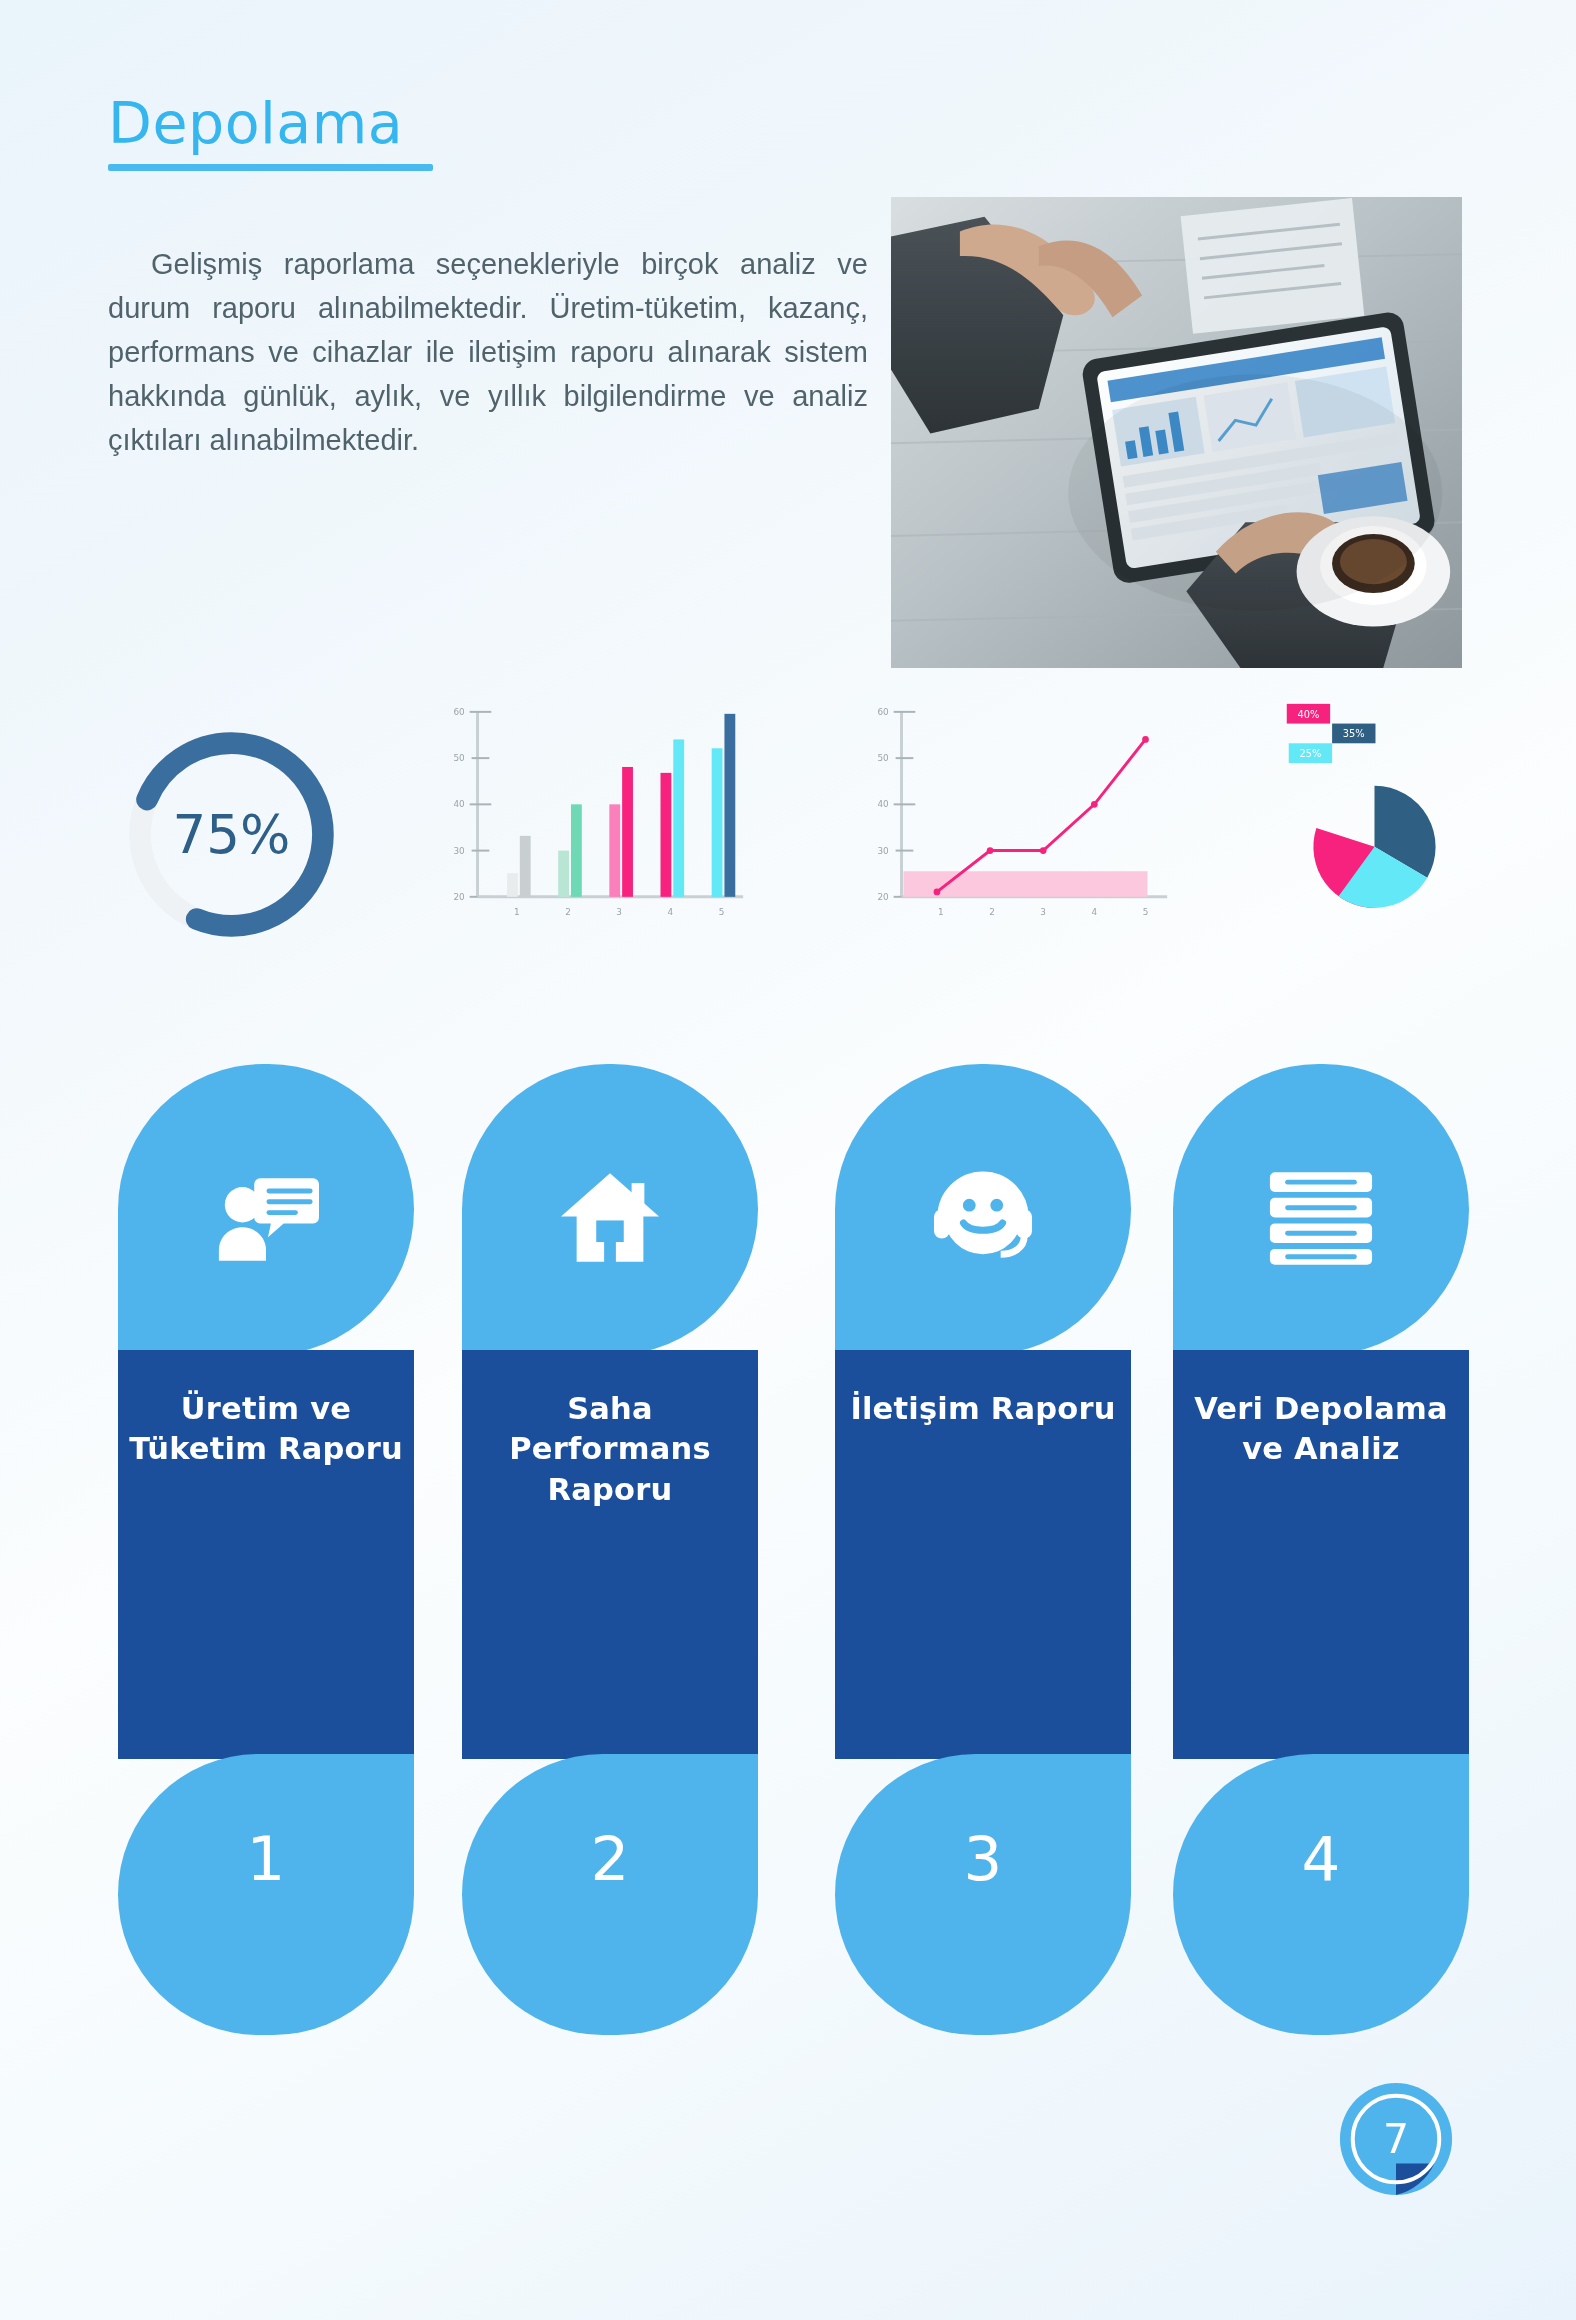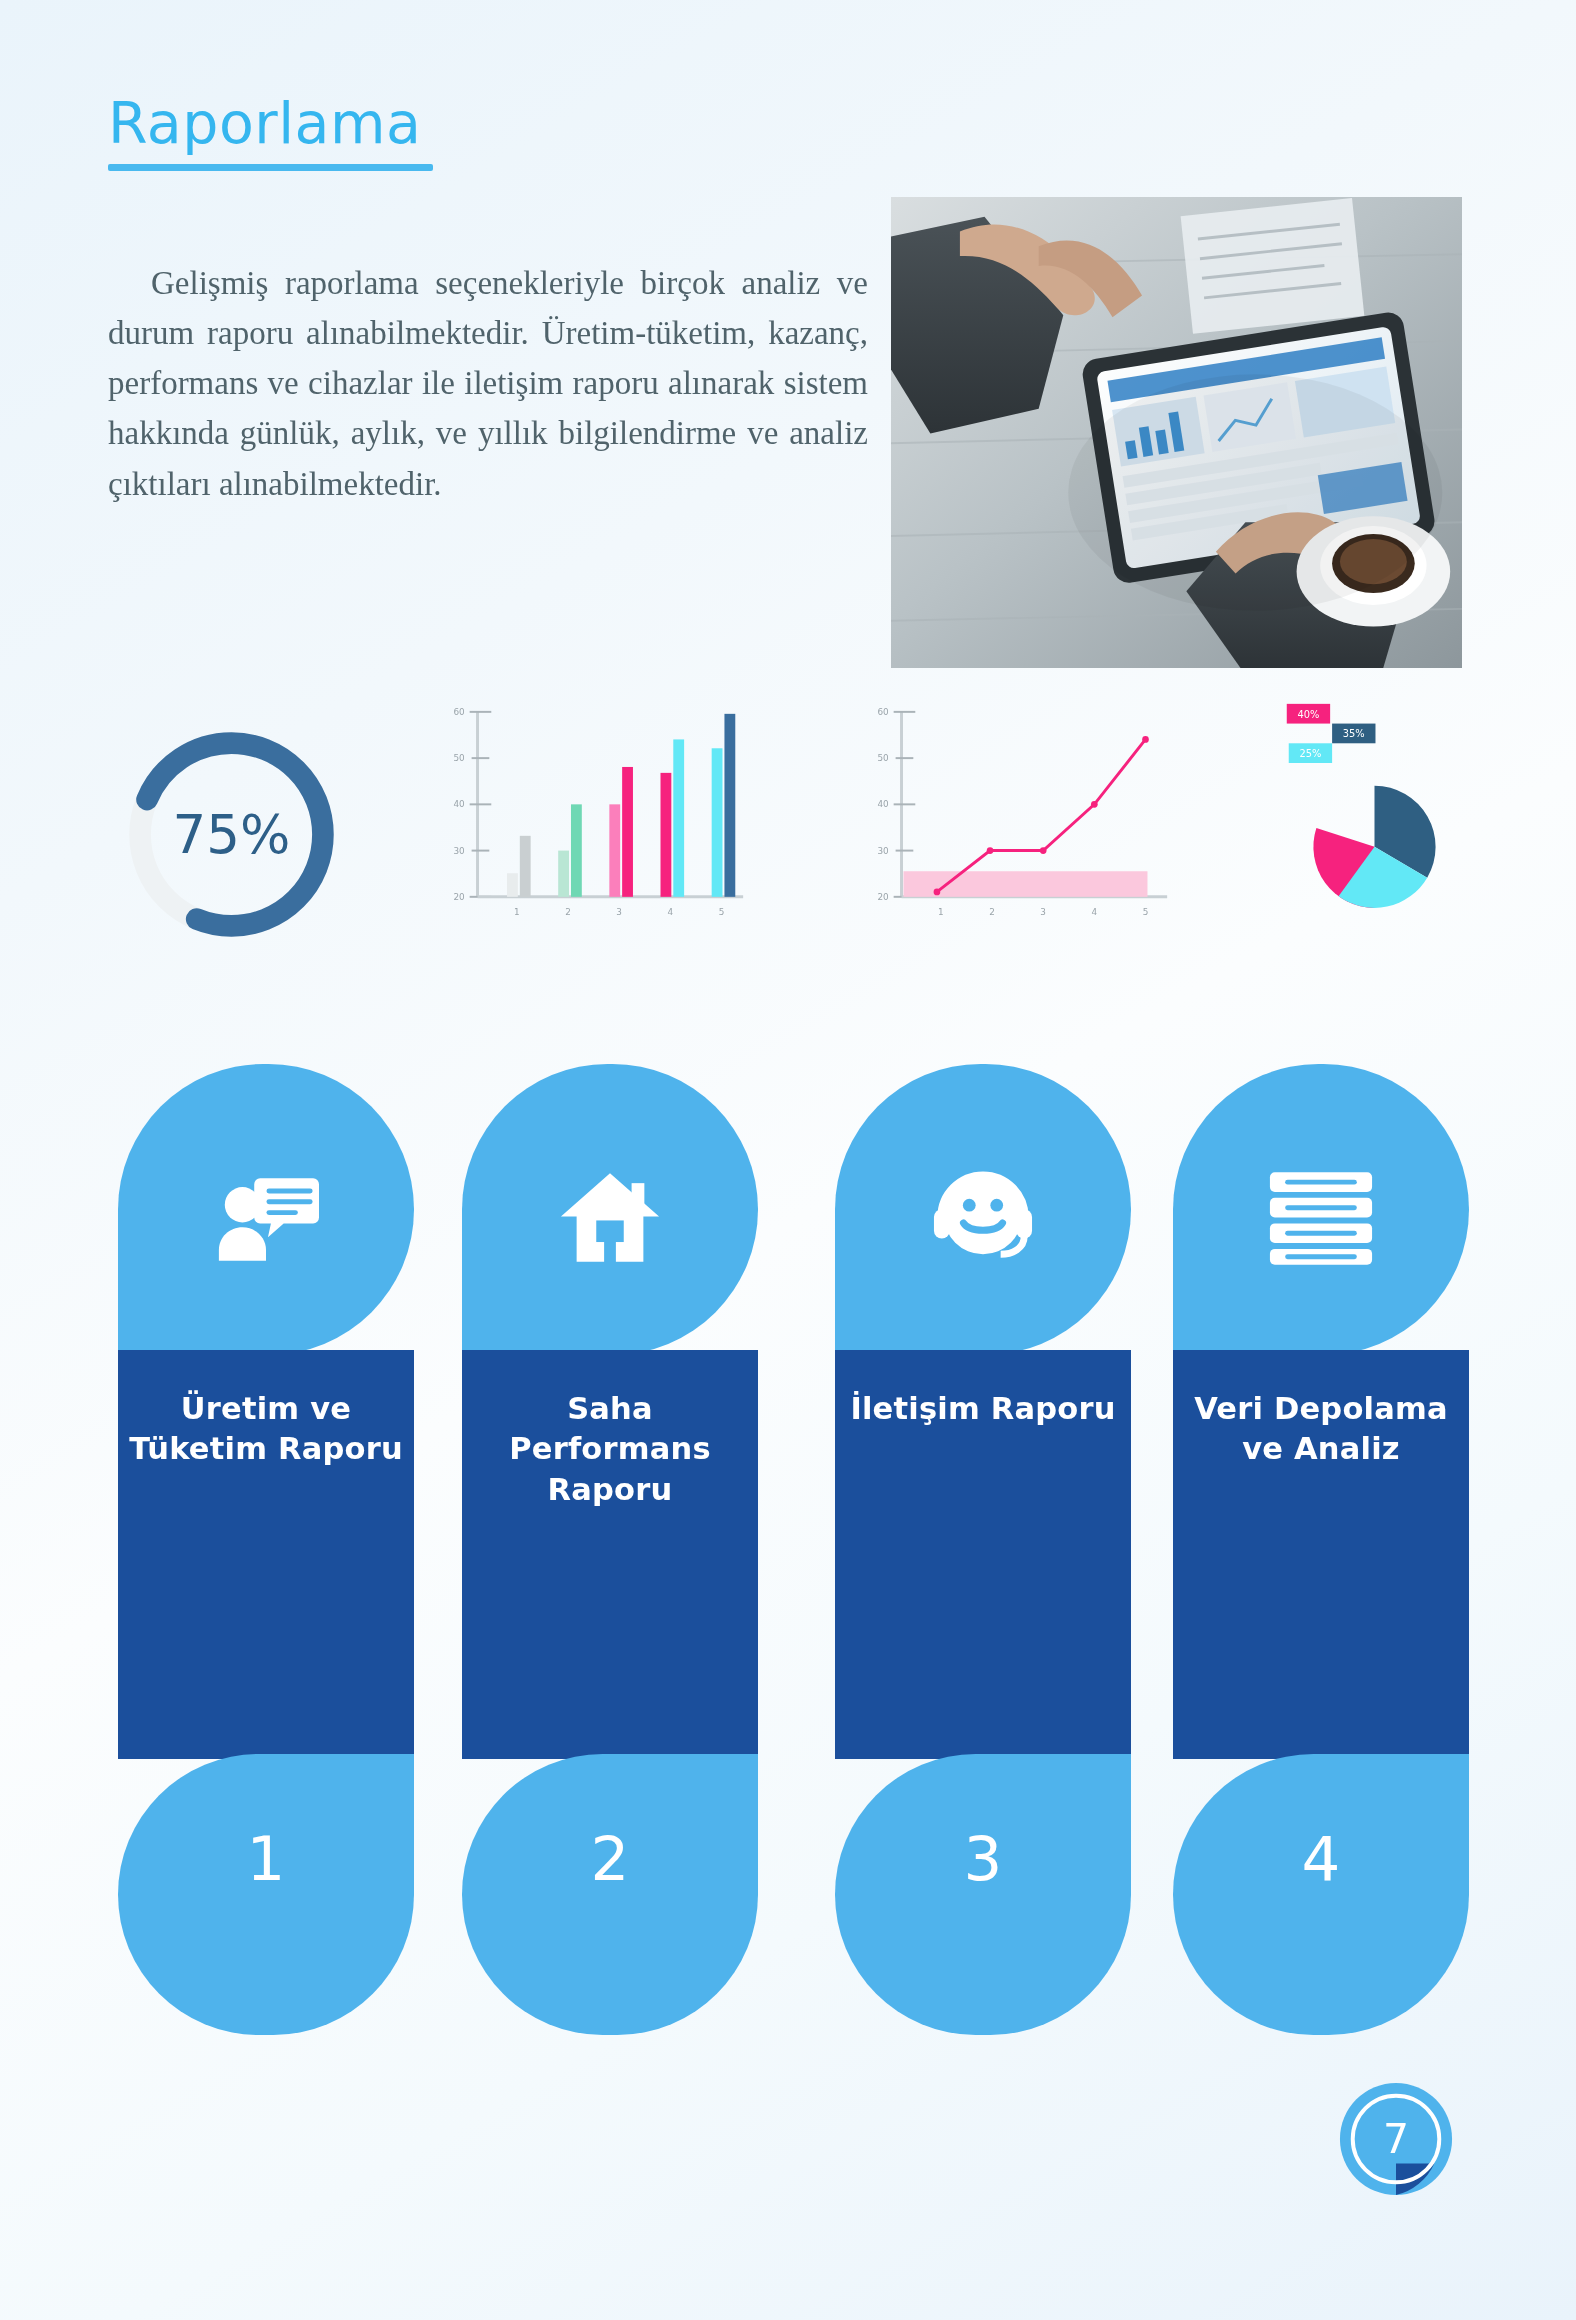--- a/index.html
+++ b/index.html
@@ -15,24 +15,24 @@
   .title-wrap{position:absolute;left:108px;top:95px;}
   .title{
     font-size:57px;color:#35b6ef;letter-spacing:0.5px;
     font-family:"DejaVu Sans",sans-serif;font-weight:400;
     line-height:1;
   }
   .title-rule{margin-top:11.8px;width:325px;height:6.9px;background:#49b9ef;border-radius:2px;}
 
   
   .body-text{
-    position:absolute;left:108px;top:258px;width:760px;
-    font-size:33px;line-height:1.52;color:#50636b;
+    position:absolute;left:108px;top:242px;width:760px;
+    font-size:29px;line-height:1.52;color:#50636b;
     text-align:justify;
-    font-family:Liberation Serif, serif;
+    font-family:Liberation Sans, sans-serif;
   }
   .body-text p{margin:0;text-indent:43px;}
   .body-text p.second{text-indent:43px;}
 
   
   .photo{
     position:absolute;left:891px;top:197px;width:571px;height:471px;
     background:#b9c3c7;
     box-shadow:0 0 0 0 rgba(0,0,0,0);
     overflow:hidden;
@@ -93,21 +93,21 @@
     position:absolute;inset:0;display:flex;align-items:center;justify-content:center;
     color:#fff;font-size:41px;font-family:"DejaVu Sans",sans-serif;
   }
 </style>
 </head>
 <body>
 
 <div class="page">
 
   <div class="title-wrap">
-    <div class="title">Raporlama</div>
+    <div class="title">Depolama</div>
     <div class="title-rule"></div>
   </div>
 
   <div class="body-text">
     <p>Gelişmiş raporlama seçenekleriyle birçok analiz ve durum raporu alınabilmektedir. Üretim-tüketim, kazanç, performans ve  cihazlar ile iletişim raporu alınarak sistem hakkında günlük, aylık, ve yıllık bilgilendirme ve analiz çıktıları alınabilmektedir.</p>
   </div>
 
   <div class="photo">
     <svg viewBox="0 0 580 478" preserveAspectRatio="none" aria-hidden="true">
       <defs>

